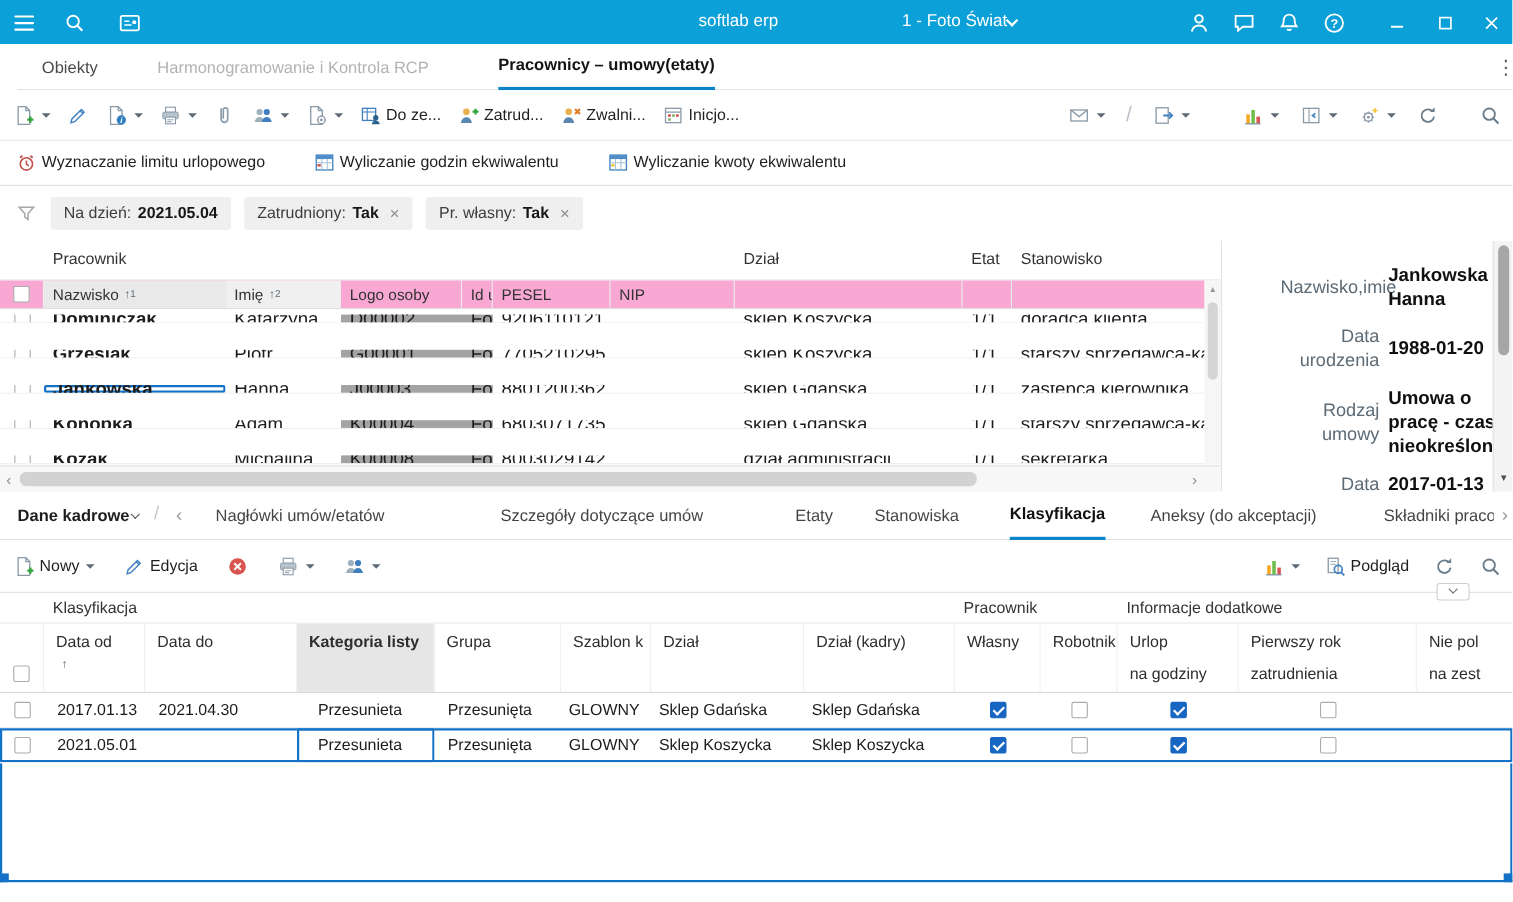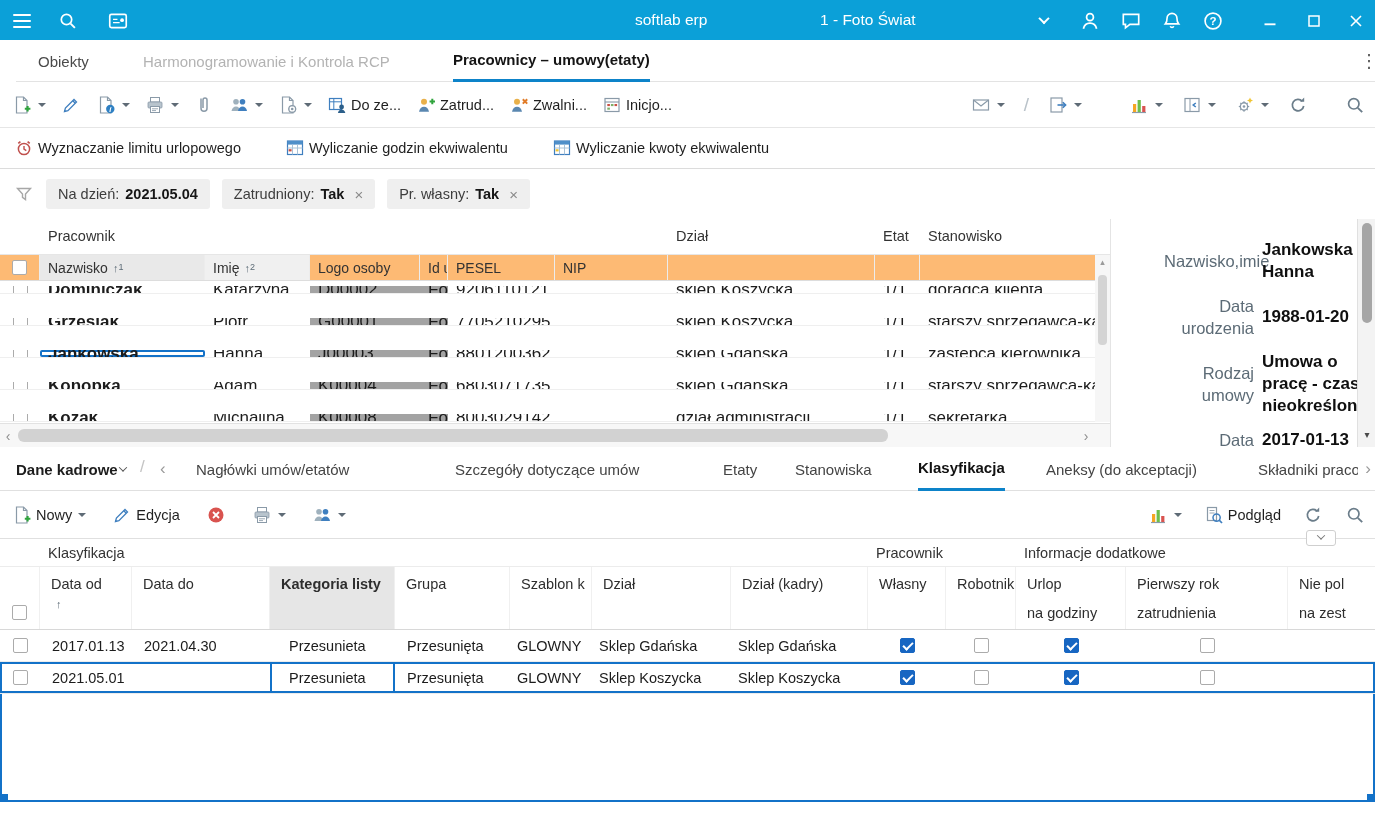--- a/index.html
+++ b/index.html
@@ -9,21 +9,21 @@
     font-size:14px; color:#212121; background:#fff;
     position:relative; overflow:hidden; -webkit-font-smoothing:antialiased;
   }
   svg.ic { width:20px; height:20px; display:block; }
   svg.ic22 { width:22px; height:22px; display:block; }
 
   
   .titlebar { position:absolute; top:0; left:0; width:1375px; height:40px; background:#0ba0d8; color:#fff; z-index:10; }
   .tb-btn { position:absolute; top:9px; width:24px; height:24px; display:flex; align-items:center; justify-content:center; color:#fff; cursor:pointer; }
   .tb-title { position:absolute; top:0; left:635px; height:40px; display:flex; align-items:center; font-size:15.5px; }
-  .tb-company { position:absolute; top:0; left:820px; width:228px; height:40px; display:flex; align-items:center; justify-content:space-between; font-size:15.5px; cursor:pointer; }
+  .tb-company { position:absolute; top:0; left:820px; width:228px; height:40px; display:flex; align-items:center; justify-content:flex-start; font-size:15.5px; cursor:pointer; }
   .chev { display:inline-block; width:8px; height:8px; border-right:2px solid currentColor; border-bottom:2px solid currentColor; transform:rotate(45deg) translate(-1px,-1px); }
   .chev.small { width:6px; height:6px; border-width:1.6px; }
 
   
   .tabbar { position:absolute; top:40px; left:16px; width:1375px; height:42px; background:#fff; border-bottom:1px solid #e3e3e3; }
   .mtab { position:absolute; top:0; height:42px; display:flex; align-items:center; font-size:15px; color:#4a4a4a; cursor:pointer; white-space:nowrap; }
   .mtab.disabled { color:#b3b3b3; }
   .mtab.active { color:#141414; font-weight:bold; border-bottom:3px solid #0d83c9; }
   .tab-menu { position:absolute; right:10px; top:8px; width:24px; height:26px; display:flex; align-items:center; justify-content:center; color:#5a5a5a; font-size:18px; cursor:pointer; }
   .tab-menu::before { content:"\22EE"; }
@@ -45,21 +45,21 @@
   .chip { background:#efefef; border-radius:3px; height:30px; display:flex; align-items:center; padding:0 12px; gap:6px; font-size:14.5px; color:#3d3d3d; cursor:pointer; white-space:nowrap; }
   .chip b { color:#161616; }
   .chip .x { color:#8a8a8a; font-size:15px; margin-left:4px; cursor:pointer; }
   .chip .x::before { content:"\00D7"; }
 
   
   .emp-area { position:absolute; top:219px; left:0; width:1375px; height:228px; background:#fff; }
   .emp-groups { position:absolute; top:0; left:0; width:1110px; height:36px; border-bottom:1px solid #e6e6e6; font-size:14.5px; color:#333; }
   .gh { position:absolute; top:9px; white-space:nowrap; }
   .emp-grid { display:grid; grid-template-columns:40px 165px 105px 110px 28px 107px 113px 207px 45px 175px; width:1095px; }
-  .emp-cols { position:absolute; top:36px; left:0; height:26px; background:#fdba74; border-bottom:1px solid #ddd;text-align:right; }
+  .emp-cols { position:absolute; top:36px; left:0; height:26px; background:#f9a8d4; border-bottom:1px solid #ddd;text-align:right; }
   .hcell { display:flex; align-items:center; padding:0 0 0 8px; font-size:14px; color:#333; border-right:1px solid #ececec; overflow:hidden; white-space:nowrap; }
   .hcell.shade1 { background:#e9e9e9; }
   .hcell.shade2 { background:#f0f0f0; }
   .sortmark { color:#5c6b76; font-size:11px; margin-left:5px; display:flex; align-items:flex-start; }
   .sortmark::before { content:"\2191"; }
   .sortmark sub { font-size:9px; }
   .emp-row { position:absolute; left:0; height:32px; background:#fff; border-bottom:1px solid #efefef; }
   .cell { display:flex; align-items:center; padding:0 0 0 8px; font-size:17px; color:#1c1c1c; overflow:hidden; white-space:nowrap;margin-top:24px; }
   .cell.strong { font-weight:bold; }
   .cell.yellow { background:#a3a3a3; }

